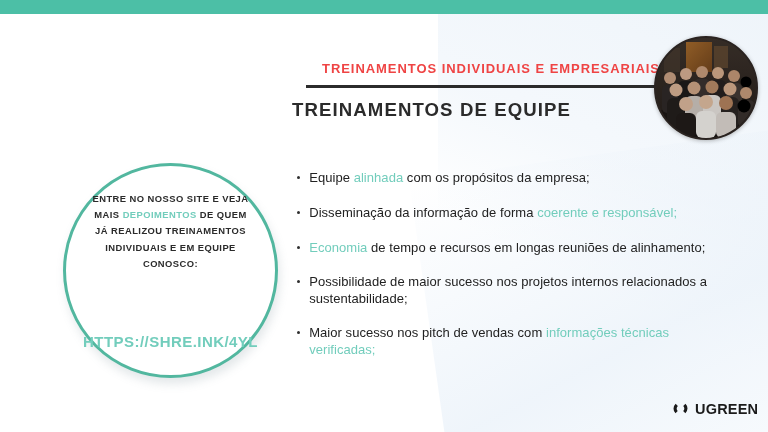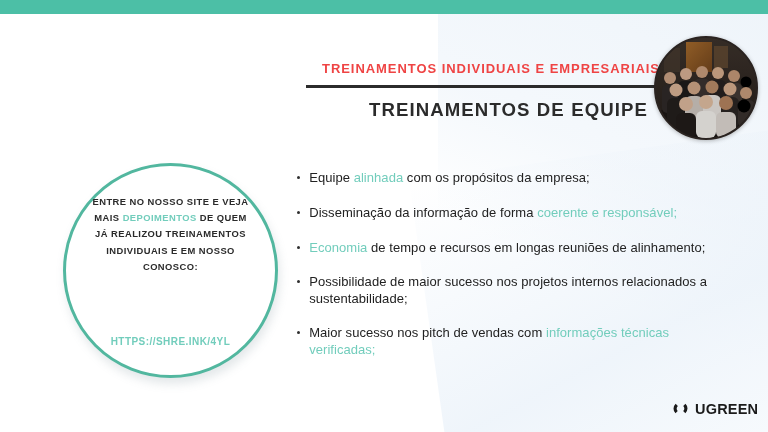--- a/index.html
+++ b/index.html
@@ -70,21 +70,21 @@
   }
   .heading-rule {
     margin: 9px 0 0 14px;
     width: 352px;
     height: 2.4px;
     background: #2b2b2b;
   }
   .heading-main {
     margin-top: 11px;
     padding-right: 12px;
-    text-align: right;
+    text-align: left;
     font-size: 18.6px;
     font-weight: bold;
     letter-spacing: 1.1px;
     color: #2b2b2b;
     white-space: nowrap;
   }
 
   
   .photo-circle {
     position: absolute;
@@ -151,21 +151,21 @@
     text-align: center;
     font-size: 9.4px;
     font-weight: bold;
     letter-spacing: .45px;
     line-height: 1.72;
     color: #2b2b2b;
   }
   .callout-url {
     margin-top: 18px;
     text-align: center;
-    font-size: 10px;
+    font-size: 15px;
     font-weight: bold;
     letter-spacing: .45px;
     color: #72cdbc;
   }
 
   
   .logo {
     position: absolute;
     left: 671px;
     top: 399px;
@@ -284,21 +284,21 @@
     </div>
 
 
   </div>
 
   <div class="callout">
     <div class="callout-text">
       <div>ENTRE NO NOSSO SITE E VEJA</div>
       <div><span>MAIS </span><span class="hl">DEPOIMENTOS</span><span> DE QUEM</span></div>
       <div>JÁ REALIZOU TREINAMENTOS</div>
-      <div>INDIVIDUAIS E EM NOSSO</div>
+      <div>INDIVIDUAIS E EM EQUIPE</div>
       <div>CONOSCO:</div>
     </div>
     <div class="callout-url">HTTPS://SHRE.INK/4YL</div>
   </div>
 
   <div class="logo">
     <svg class="logo-mark" viewBox="0 0 40 40">
       <path d="M30.5 9.8A14 14 0 0 1 30.2 30 L25.6 25.4 A7.5 7.5 0 0 0 25.8 14.5 Z" fill="#1b1b1b"></path>
       <path d="M9.5 30.2A14 14 0 0 1 9.8 10 L14.4 14.6 A7.5 7.5 0 0 0 14.2 25.5 Z" fill="#1b1b1b"></path>
     </svg>

